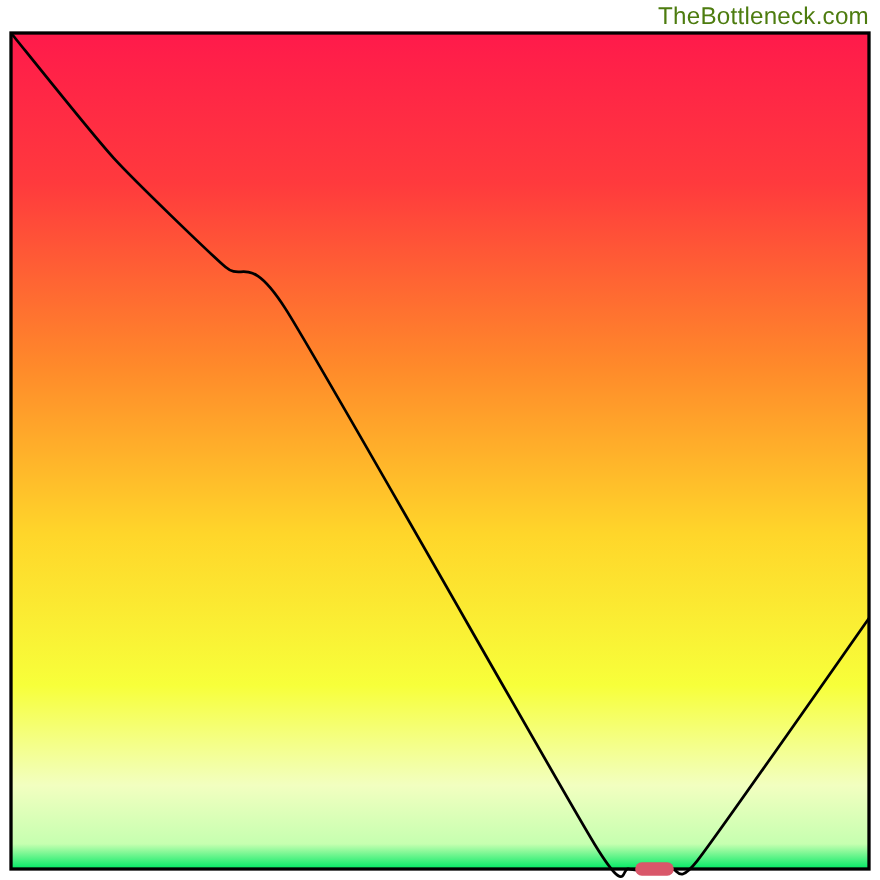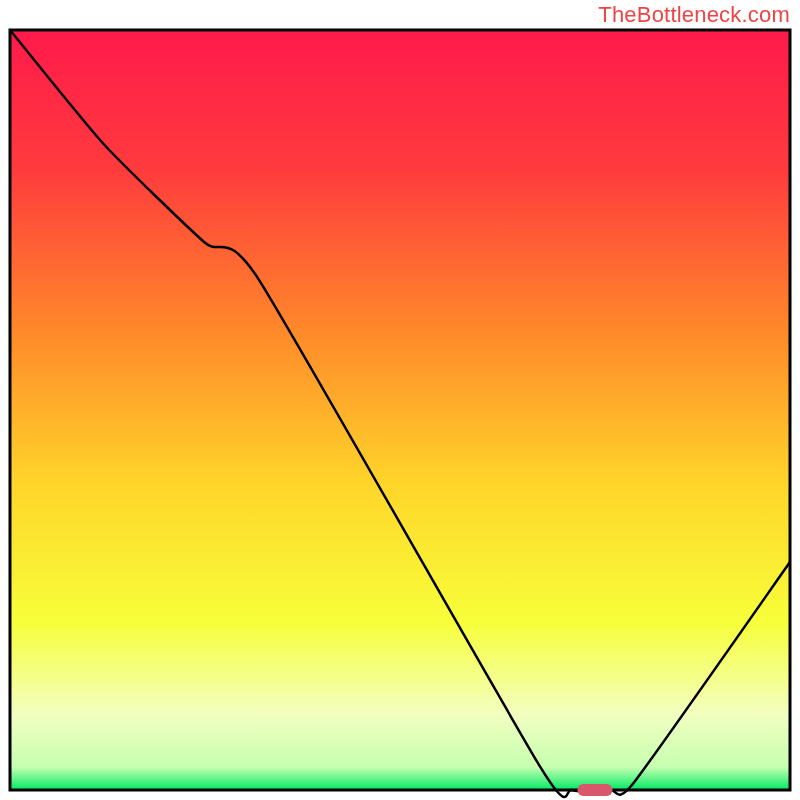--- a/index.html
+++ b/index.html
@@ -13,21 +13,21 @@
   .container {
     position: relative;
     width: 800px;
     height: 800px;
   }
   .watermark {
     position: absolute;
     top: 2px;
     right: 10px;
     font-size: 22px;
-    color: #ef4444;
+    color: #4d7c0f;
     font-weight: 500;
     letter-spacing: 0.2px;
   }
   svg {
     display: block;
   }
 </style>
 </head>
 <body>
 

